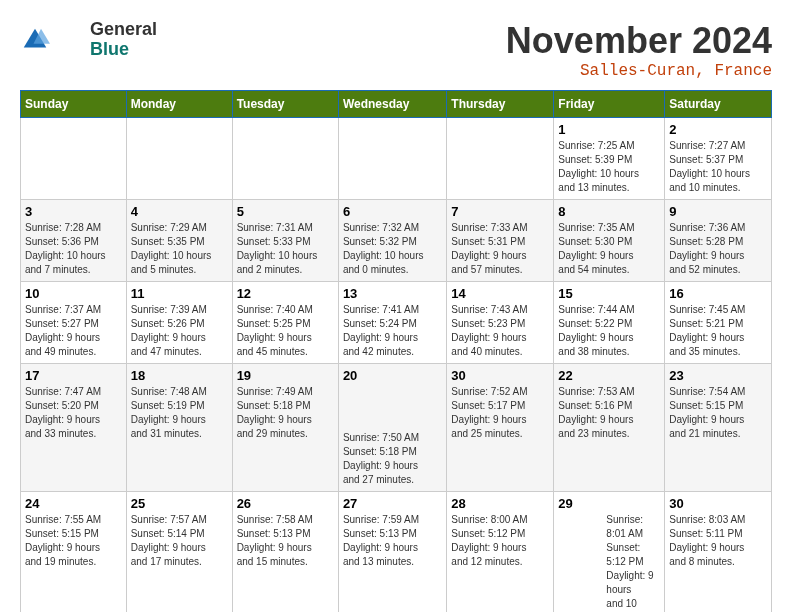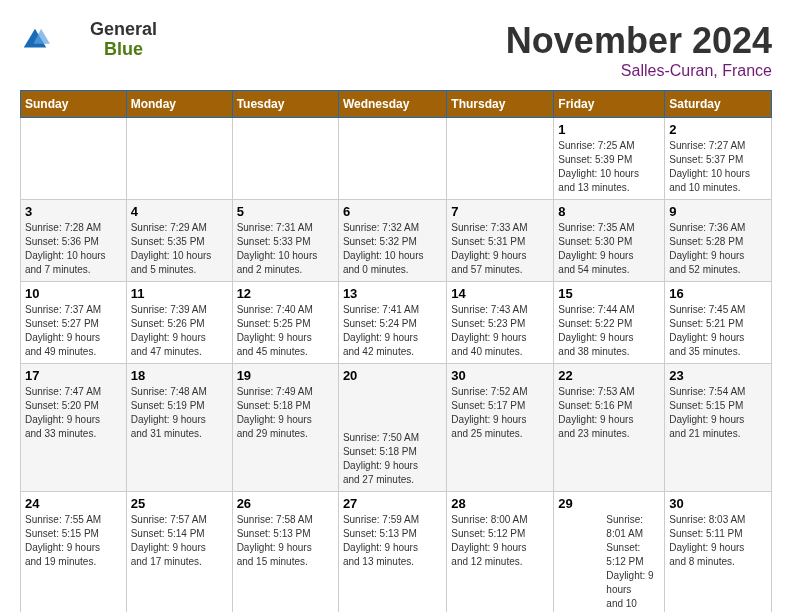--- a/index.html
+++ b/index.html
@@ -27,47 +27,47 @@
       margin-left: 36px;
     }
     .logo-general {
       font-size: 18px;
       font-weight: bold;
       color: #333;
     }
     .logo-blue {
       font-size: 18px;
       font-weight: bold;
-      color: #4d7c0f;
-      text-align: center;
+      color: #0f766e;
     }
     .logo-icon {
       width: 30px;
       height: 30px;
       margin-right: 4px;
     }
     .title-area {
       text-align: right;
     }
     .month-title {
       font-size: 36px;
       font-weight: bold;
       color: #333;
     }
     .location {
       font-size: 16px;
-      color: #701a75;
+      color: #c2410c;
+      font-family: Liberation Mono, monospace;
     }
     .calendar {
       width: 100%;
       border-collapse: collapse;
       font-size: 11px;
     }
     .calendar th {
-      background: #a16207;
+      background: #4d7c0f;
       color: #fff;
       padding: 6px 4px;
       text-align: left;
       font-size: 12px;
       border: 1px solid #1a6bb5;
     }
     .calendar td {
       border: 1px solid #ccc;
       padding: 4px;
       vertical-align: top;

